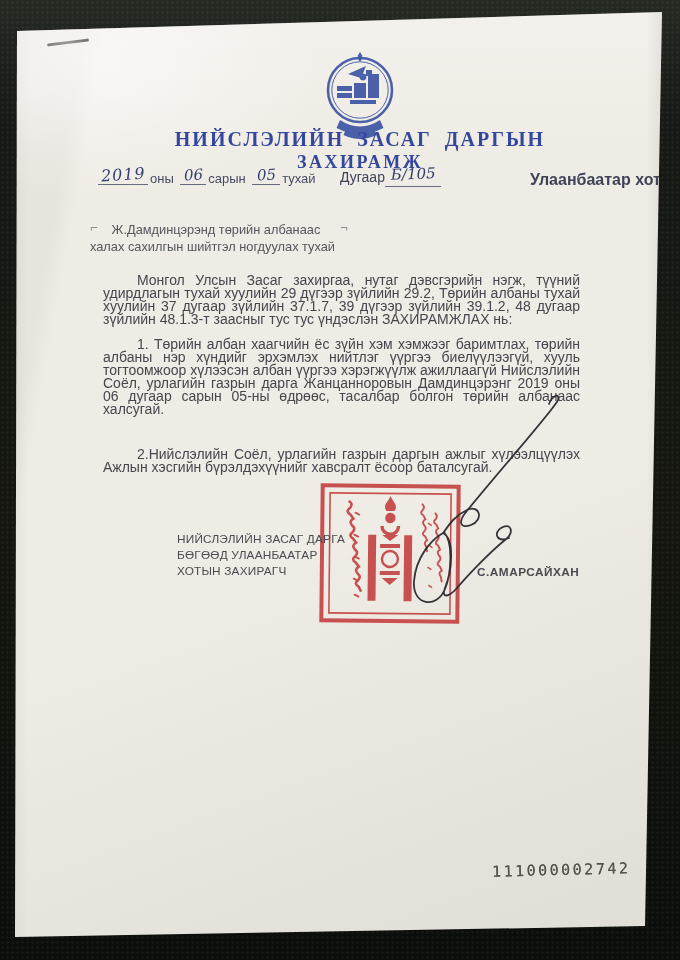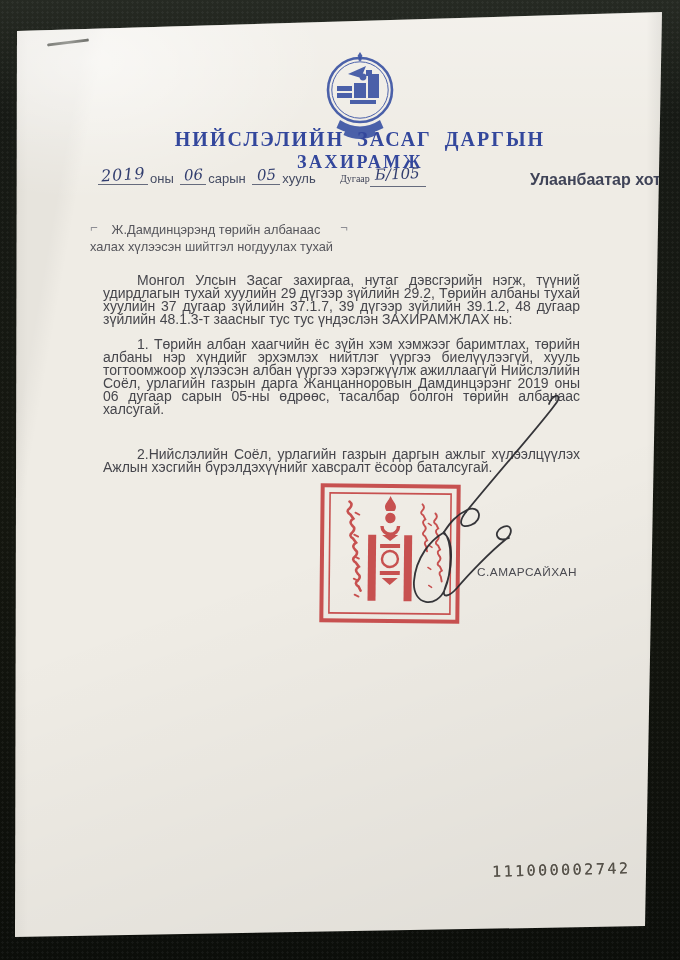--- a/index.html
+++ b/index.html
@@ -50,42 +50,42 @@
   .d-city{left:530px;top:11px;font-size:16px;color:#3f4357;font-weight:bold;}
   .blank{display:inline-block;border-bottom:1px solid #666b7d;text-align:center;}
   .hand{
     font-family:"DejaVu Serif",serif;font-style:italic;color:#323e6f;
     display:inline-block;font-size:16px;line-height:14px;
   }
   .hand.year{transform:rotate(-4deg);letter-spacing:1px;}
   .hand.small{font-size:15px;transform:rotate(-3deg);}
   .hand.num{font-size:15px;transform:rotate(-2deg) translateY(-3px);}
   .flabel{font-size:13px;vertical-align:baseline;position:relative;top:3px;margin:0 2px;}
-  .numlabel{font-size:10px;color:#3f4357;font-family:Liberation Serif, serif;}
+  .numlabel{font-size:14px;color:#3f4357;}
   
   .title{
     position:absolute;left:90px;top:222px;width:540px;
     color:#56565c;font-size:12.8px;line-height:16.5px;
   }
   .cmark{color:#8d8d93;font-size:13px;position:relative;top:-2px;}
   .cmark.open{margin-right:14px;}
   .cmark.close{margin-left:20px;}
   
   .body-text{
     position:absolute;left:103px;top:274px;width:477px;
     color:#46464c;font-size:14px;line-height:13px;text-align:justify;
   }
   .body-text p{margin:0 0 13px 0;text-indent:34px;}
   
   .seal{position:absolute;left:319px;top:483px;width:142px;height:141px;transform:rotate(0.6deg);opacity:0.88;}
   .sig-block{
     position:absolute;left:177px;top:531px;color:#4a4a50;
     font-size:11.8px;line-height:16px;letter-spacing:0.2px;white-space:nowrap;
   }
-  .sig-name{position:absolute;left:477px;top:565px;color:#4a4a50;font-size:11.8px;letter-spacing:0.5px;white-space:nowrap;}
+  .sig-name{position:absolute;left:477px;top:565px;color:#4a4a50;font-size:11.8px;letter-spacing:0.5px;white-space:nowrap;font-weight:bold;}
   .ink{position:absolute;inset:0;pointer-events:none;}
   
   .serial{
     position:absolute;left:492px;top:861px;
     font-family:"DejaVu Sans Mono",monospace;font-size:15px;letter-spacing:2.5px;
     color:#56524a;transform:rotate(-1.4deg);
     text-shadow:0 0 0.6px rgba(70,64,55,0.8);
   }
 </style>
 </head>
@@ -123,31 +123,31 @@
 
   <div class="org-name">
     <div class="l1">НИЙСЛЭЛИЙН ЗАСАГ ДАРГЫН</div>
     <div class="l2">ЗАХИРАМЖ</div>
   </div>
 
   <div class="dateline">
     <div class="dg d-left">
       <span class="blank" style="min-width:50px;"><span class="hand year">2019</span></span><span class="flabel">оны</span>
       <span class="blank" style="min-width:26px;"><span class="hand small">06</span></span><span class="flabel">сарын</span>
-      <span class="blank" style="min-width:28px;"><span class="hand small">05</span></span><span class="flabel">хууль</span>
+      <span class="blank" style="min-width:28px;"><span class="hand small">05</span></span><span class="flabel">тухай</span>
     </div>
     <div class="dg d-num">
       <span class="numlabel">Дугаар</span><span class="blank" style="min-width:56px;"><span class="hand num">Б/105</span></span>
     </div>
     <div class="dg d-city">Улаанбаатар хот</div>
   </div>
 
   <div class="title">
     <div><span class="cmark open">⌐</span><span>Ж.Дамдинцэрэнд төрийн албанаас</span><span class="cmark close">¬</span></div>
-    <div>халах хүлээсэн шийтгэл ногдуулах тухай</div>
+    <div>халах сахилгын шийтгэл ногдуулах тухай</div>
   </div>
 
   <div class="body-text">
     <p style="margin-bottom:12px;">Монгол Улсын Засаг захиргаа, нутаг дэвсгэрийн нэгж, түүний удирдлагын тухай хуулийн 29 дүгээр зүйлийн 29.2, Төрийн албаны тухай хуулийн 37 дугаар зүйлийн 37.1.7, 39 дүгээр зүйлийн 39.1.2, 48 дугаар зүйлийн 48.1.3-т заасныг тус тус үндэслэн ЗАХИРАМЖЛАХ нь:</p>
     <p style="margin-bottom:32px;">1. Төрийн албан хаагчийн ёс зүйн хэм хэмжээг баримтлах, төрийн албаны нэр хүндийг эрхэмлэх нийтлэг үүргээ биелүүлээгүй, хууль тогтоомжоор хүлээсэн албан үүргээ хэрэгжүүлж ажиллаагүй Нийслэлийн Соёл, урлагийн газрын дарга Жанцанноровын Дамдинцэрэнг 2019 оны 06 дугаар сарын 05-ны өдрөөс, тасалбар болгон төрийн албанаас халсугай.</p>
     <p>2.Нийслэлийн Соёл, урлагийн газрын даргын ажлыг хүлээлцүүлэх Ажлын хэсгийн бүрэлдэхүүнийг хавсралт ёсоор баталсугай.</p>
   </div>
 
   <svg class="seal" viewBox="0 0 142 141">
     <g stroke="#c23c3c" fill="none">
@@ -173,20 +173,25 @@
       <path d="M63 52 h16 l-8 6 z"></path>
       <rect x="61" y="61" width="20" height="4"></rect>
       <circle cx="71" cy="76" r="8" fill="none" stroke="#c23c3c" stroke-width="2.4"></circle>
       <rect x="61" y="88" width="20" height="4"></rect>
       <path d="M63 95 h16 l-8 7 z"></path>
       <rect x="49" y="52" width="8" height="66"></rect>
       <rect x="85" y="52" width="8" height="66"></rect>
     </g>
   </svg>
 
+  <div class="sig-block">
+    <div>НИЙСЛЭЛИЙН ЗАСАГ ДАРГА</div>
+    <div>БӨГӨӨД УЛААНБААТАР</div>
+    <div>ХОТЫН ЗАХИРАГЧ</div>
+  </div>
   <div class="sig-name">С.АМАРСАЙХАН</div>
 
   <svg class="ink" viewBox="0 0 680 960">
     <g stroke="#26262b" stroke-width="1.8" fill="none" stroke-linecap="round" opacity="0.92">
       <path d="M549 404 c3 -8 11 -12 9 -4 c-2 7 -58 70 -92 112"></path>
       <path d="M466 512 c-8 10 -6 17 5 13 c13 -5 9 -21 -4 -15 c-11 5 -17 13 -23 22"></path>
       <path d="M444 532 c10 12 7 42 1 57 c-8 20 -33 17 -31 -8 c2 -24 17 -41 29 -48 c12 6 9 38 2 55 c-4 11 4 9 12 0 c11 -13 33 -36 48 -48 c10 -8 6 -18 -4 -12 c-8 5 -4 15 8 10"></path>
     </g>
   </svg>
 

